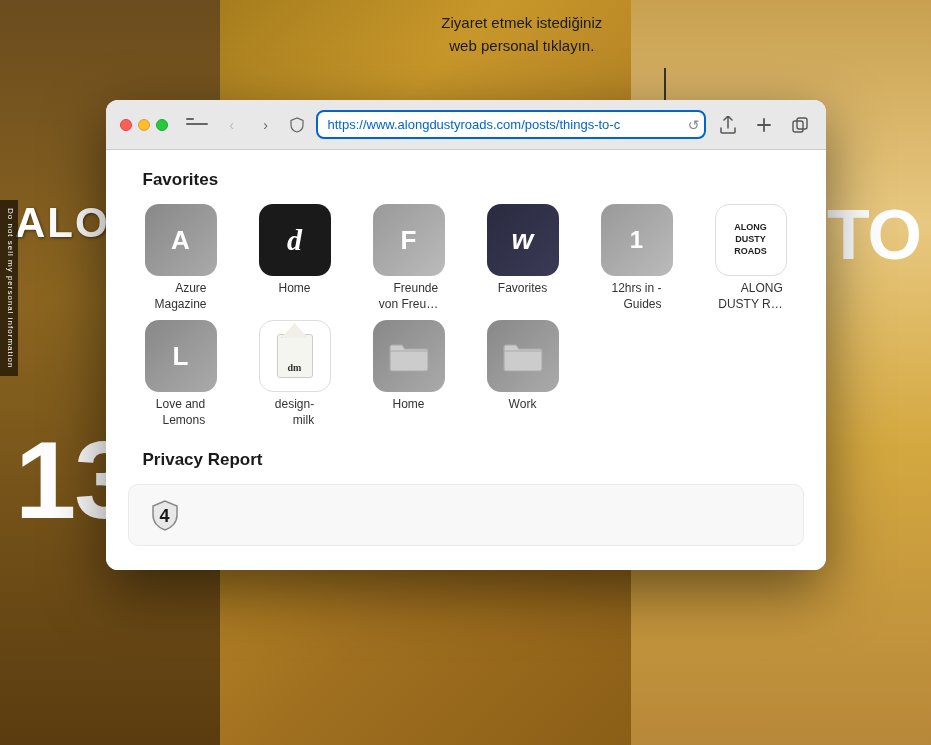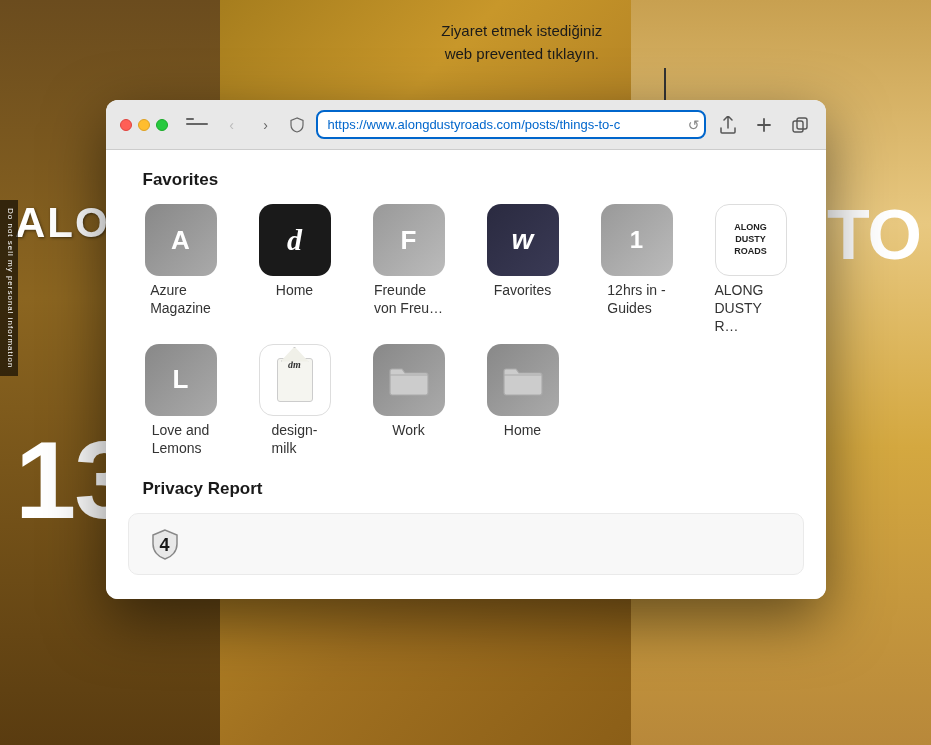--- a/index.html
+++ b/index.html
@@ -204,23 +204,23 @@
       display: flex;
       align-items: center;
       justify-content: center;
       font-size: 26px;
       font-weight: 700;
       color: white;
       position: relative;
       overflow: hidden;
     }
     .fav-label {
-      font-size: 14px;
+      font-size: 12px;
       color: #333;
-      text-align: left;
+      text-align: right;
       line-height: 1.3;
       max-width: 72px;
     }
 
     
     .fav-azure { background: linear-gradient(135deg, #888 0%, #aaa 100%); }
     .fav-dwell { background: #1a1a1a; }
     .fav-freunde { background: linear-gradient(135deg, #999 0%, #bbb 100%); }
     .fav-macguffin { background: linear-gradient(135deg, #555 0%, #777 100%); }
     .fav-12hrs { background: linear-gradient(135deg, #999 0%, #bbb 100%); }
@@ -235,23 +235,22 @@
       width: 100%; height: 100%;
       display: flex; align-items: center; justify-content: center;
       position: relative;
     }
     .milk-carton {
       width: 36px; height: 44px;
       background: #f5f5f0;
       border: 1.5px solid #ccc;
       border-radius: 3px;
       position: relative;
-      display: flex; flex-direction: column; align-items: center; justify-content: flex-start;
+      display: flex; flex-direction: column; align-items: center; justify-content: flex-end;
       padding-bottom: 4px;
-      font-style: italic;
     }
     .milk-carton::before {
       content: '';
       position: absolute;
       top: -12px; left: 3px; right: 3px;
       height: 14px;
       background: #f0f0e8;
       border: 1.5px solid #ccc;
       border-bottom: none;
       clip-path: polygon(0 100%, 50% 0, 100% 100%);
@@ -293,21 +292,21 @@
     }
     .privacy-text {
       font-size: 13px;
       color: #333;
       line-height: 1.5;
     }
 
     
     .callout {
       position: absolute;
-      top: 20px;
+      top: 12px;
       left: 50%;
       transform: translateX(-15%);
       font-size: 15px;
       color: #1a1a1a;
       text-align: center;
       line-height: 1.5;
       font-family: -apple-system, sans-serif;
       pointer-events: none;
     }
     .callout-line {
@@ -336,21 +335,21 @@
   <div class="bg-left"></div>
   <div class="bg-right"></div>
   <div class="bg-text-left">ALONG DUST</div>
   <div class="bg-text-bottom-left">13 W</div>
   <div class="bg-vertical-text">Do not sell my personal information</div>
   <div class="bg-text-right">GS TO<br>A</div>
 </div>
 
 <div class="callout">
   <span>Ziyaret etmek istediğiniz</span><br>
-  <span>web prevented tıklayın.</span>
+  <span>web personal tıklayın.</span>
 </div>
 <div class="callout-line"></div>
 <div class="callout-dot"></div>
 
 <div class="browser-window">
 
   <div class="browser-toolbar">
     <div class="traffic-lights">
       <div class="traffic-light tl-red"></div>
       <div class="traffic-light tl-yellow"></div>
@@ -437,37 +436,37 @@
           <div class="dm-icon">
             <div class="milk-carton">
               <span class="milk-dm">dm</span>
             </div>
           </div>
         </div>
         <div class="fav-label">design-<br>milk</div>
       </div>
 
       <div class="fav-item">
+        <div class="fav-icon fav-home">
+          <svg class="folder-icon-svg" viewBox="0 0 42 34" fill="none">
+            <path d="M2 8a2 2 0 012-2h10l3 4h21a2 2 0 012 2v18a2 2 0 01-2 2H4a2 2 0 01-2-2V8z" fill="#ccc" stroke="#aaa" stroke-width="1.2"></path>
+            <path d="M2 12h38" stroke="#aaa" stroke-width="1"></path>
+          </svg>
+        </div>
+        <div class="fav-label">Home</div>
+      </div>
+
+      <div class="fav-item">
         <div class="fav-icon fav-work">
           <svg class="folder-icon-svg" viewBox="0 0 42 34" fill="none">
             <path d="M2 8a2 2 0 012-2h10l3 4h21a2 2 0 012 2v18a2 2 0 01-2 2H4a2 2 0 01-2-2V8z" fill="#ccc" stroke="#aaa" stroke-width="1.2"></path>
             <path d="M2 12h38" stroke="#aaa" stroke-width="1"></path>
           </svg>
         </div>
         <div class="fav-label">Work</div>
-      </div>
-
-      <div class="fav-item">
-        <div class="fav-icon fav-home">
-          <svg class="folder-icon-svg" viewBox="0 0 42 34" fill="none">
-            <path d="M2 8a2 2 0 012-2h10l3 4h21a2 2 0 012 2v18a2 2 0 01-2 2H4a2 2 0 01-2-2V8z" fill="#ccc" stroke="#aaa" stroke-width="1.2"></path>
-            <path d="M2 12h38" stroke="#aaa" stroke-width="1"></path>
-          </svg>
-        </div>
-        <div class="fav-label">Home</div>
       </div>
 
     </div>
 
     <div class="privacy-section">
       <div class="section-title">Privacy Report</div>
       <div class="privacy-card">
         <div class="privacy-shield">
           <div class="shield-svg-wrap">
             <svg width="28" height="32" viewBox="0 0 28 32">

